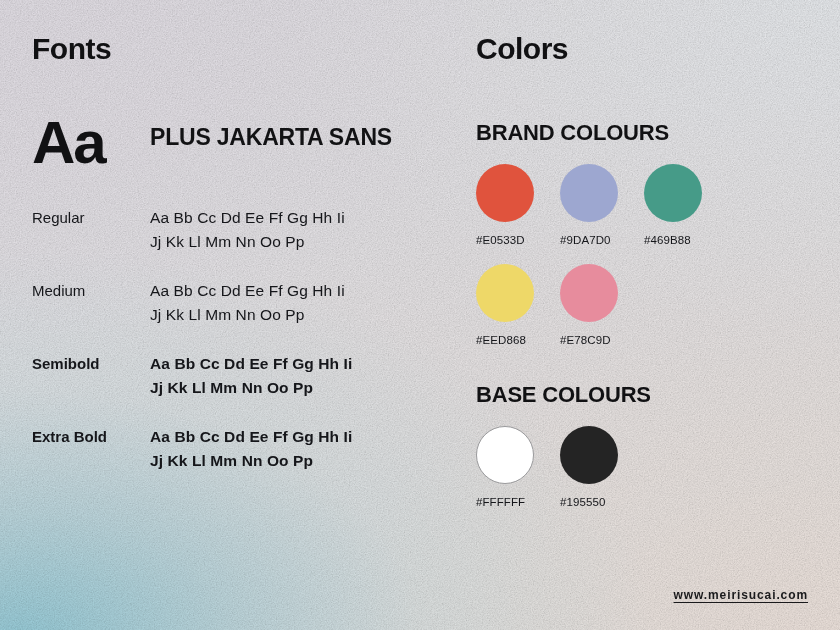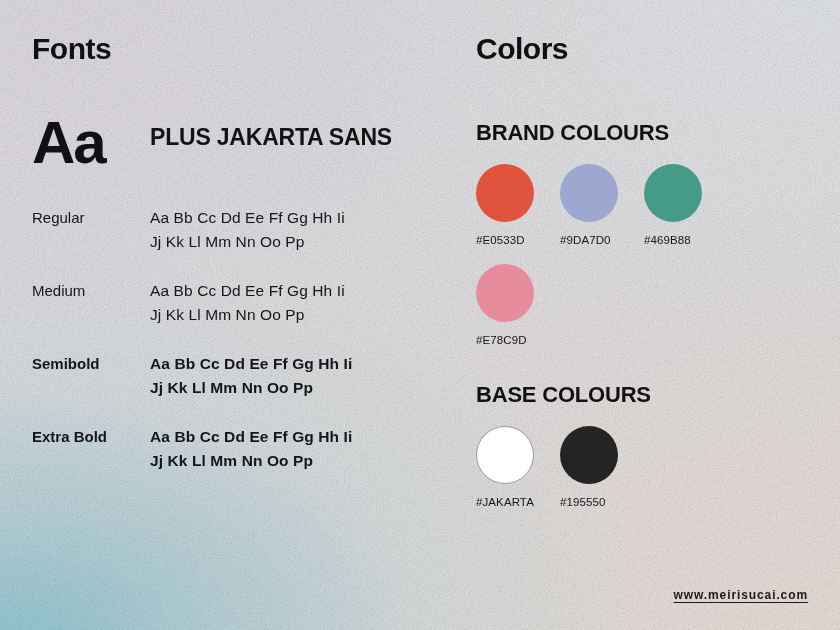--- a/index.html
+++ b/index.html
@@ -240,33 +240,37 @@
           <div class="swatch-hex">#9DA7D0</div>
         </div>
         <div class="swatch">
           <span class="swatch-dot" style="background-color: rgb(70, 155, 136);"></span>
           <div class="swatch-hex">#469B88</div>
         </div>
       </div>
 
       <div class="swatch-row row-tight">
         <div class="swatch">
+          <span class="swatch-dot" style="background-color: rgb(238, 216, 104);"></span>
+          <div class="swatch-hex">#EED868</div>
+        </div>
+        <div class="swatch">
           <span class="swatch-dot" style="background-color: rgb(231, 140, 157);"></span>
           <div class="swatch-hex">#E78C9D</div>
         </div>
       </div>
     </div>
 
     <div class="group-base">
       <div class="group-title">BASE COLOURS</div>
 
       <div class="swatch-row">
         <div class="swatch">
           <span class="swatch-dot has-outline" style="background-color: rgb(255, 255, 255);"></span>
-          <div class="swatch-hex">#JAKARTA</div>
+          <div class="swatch-hex">#FFFFFF</div>
         </div>
         <div class="swatch">
           <span class="swatch-dot" style="background-color: rgb(36, 36, 36);"></span>
           <div class="swatch-hex">#195550</div>
         </div>
       </div>
     </div>
 
   </div>
 

